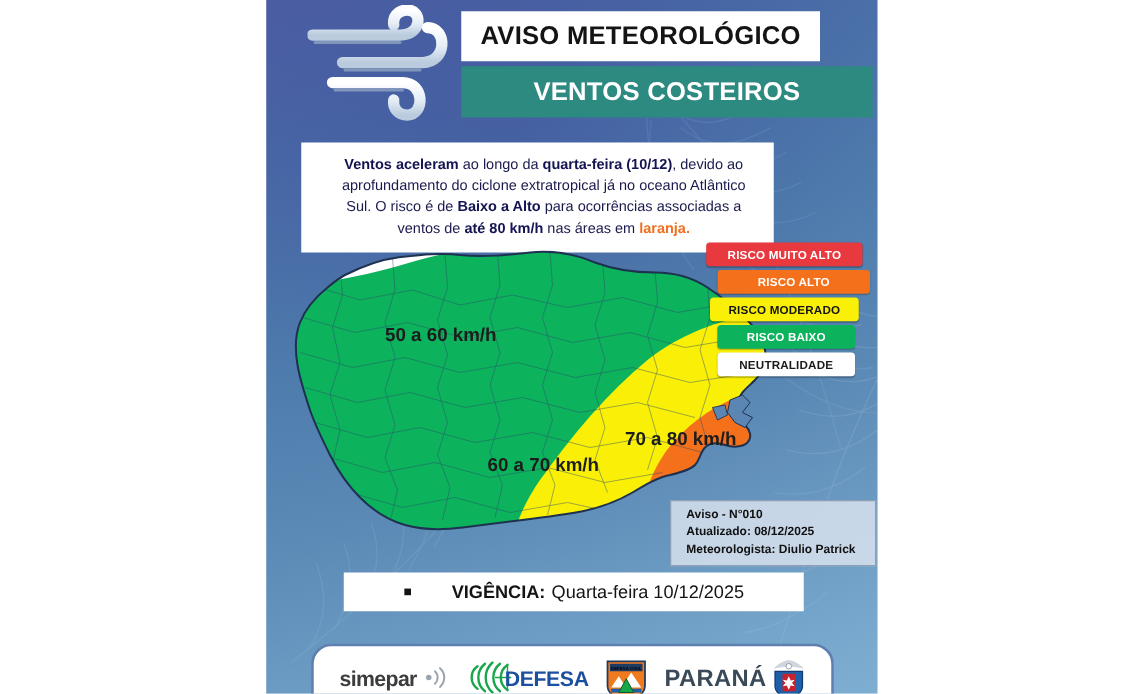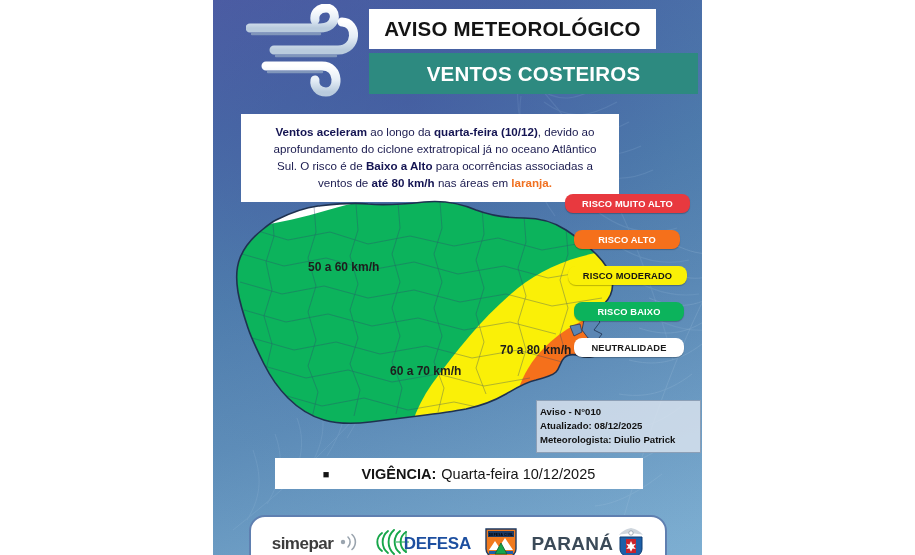--- a/index.html
+++ b/index.html
@@ -38,44 +38,44 @@
     position:absolute;left:28px;top:114px;width:378px;
     background:#ffffff;padding:9px 12px 10px 22px;box-sizing:border-box;
     font-size:11.6px;line-height:1.48;color:#1a1a4e;text-align:center;
   }
   .desc b{font-weight:bold;color:#141452;}
   .desc .orange{color:#f07020;font-weight:bold;}
 
   
   .mapwrap{position:absolute;left:5px;top:188px;width:400px;height:250px;}
   .mapwrap svg{display:block;}
-  .maplabel{position:absolute;font-size:12px;font-weight:bold;color:#1d1d1d;white-space:nowrap;}
+  .maplabel{position:absolute;font-size:15px;font-weight:bold;color:#1d1d1d;white-space:nowrap;}
   #lbl-green{left:90px;top:72px;}
   #lbl-yellow{left:172px;top:176px;}
   #lbl-orange{left:282px;top:155px;}
 
   
   .legend{position:absolute;left:352px;top:194px;width:125px;}
   .pill{
-    height:19px;border-radius:8px;margin-bottom:17px;
+    height:19px;border-radius:3px;margin-bottom:3px;
     display:flex;align-items:center;justify-content:center;
     font-size:9.3px;font-weight:bold;letter-spacing:.15px;white-space:nowrap;
     box-shadow:0 1px 1px rgba(0,0,0,.25);
   }
   .pill.p0{background:#e8393f;color:#ffffff;width:125px;margin-left:0;}
-  .pill.p1{background:#f5701b;color:#ffffff;width:106px;margin-left:9px;}
+  .pill.p1{background:#f5701b;color:#ffffff;width:122px;margin-left:9px;}
   .pill.p2{background:#faf007;color:#141414;width:119px;margin-left:3px;}
   .pill.p3{background:#0cb35c;color:#ffffff;width:110px;margin-left:9px;}
   .pill.p4{background:#ffffff;color:#1a1a1a;width:110px;margin-left:9px;}
 
   
   .infobox{
     position:absolute;left:323px;top:400px;width:165px;
     background:rgba(222,230,240,.80);border:1px solid rgba(120,140,165,.75);
-    padding:4px 5px 5px 3px;box-sizing:border-box;
+    padding:4px 5px 5px 12px;box-sizing:border-box;
     font-size:9.6px;font-weight:bold;color:#111111;line-height:1.46;
   }
 
   
   .vig{
     position:absolute;left:62px;top:458px;width:368px;height:31px;
     background:#ffffff;display:flex;align-items:center;justify-content:center;
     font-size:14.5px;color:#141414;
   }
   .vig .sq{font-size:11px;margin-right:5px;color:#141414;}

